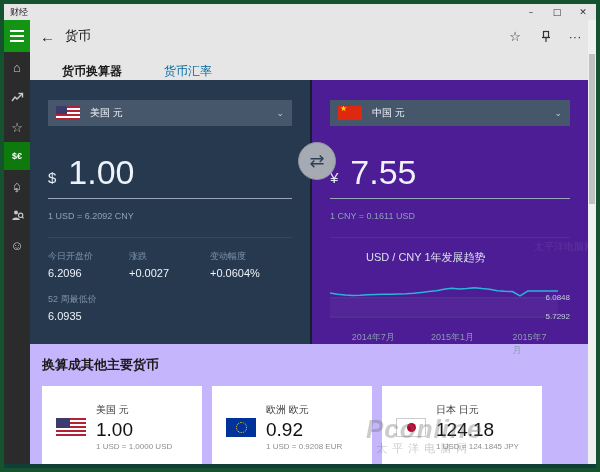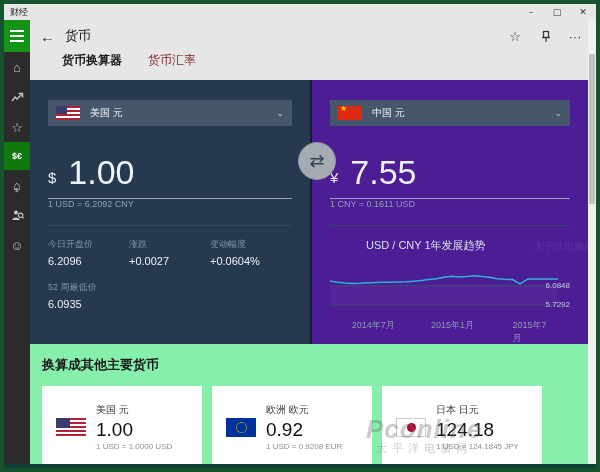--- a/index.html
+++ b/index.html
@@ -26,58 +26,58 @@
   .main { position:absolute; top:16px; left:26px; right:8px; bottom:4px; background:#e6e6e6; }
   .header { height:32px; display:flex; align-items:center; }
   .back-btn { border:none; background:transparent; font-size:15px; color:#222; margin:0 10px 0 10px; cursor:pointer; line-height:1; }
   .page-title { font-size:13px; color:#1a1a1a; }
   .header-actions { margin-left:auto; display:flex; align-items:center; gap:4px; }
   .hdr-icon-btn { border:none; background:transparent; width:26px; height:24px; color:#333; font-size:13px; cursor:pointer; display:flex; align-items:center; justify-content:center; }
   .search-box { position:relative; width:168px; height:24px; margin-right:6px; }
   .search-box input { width:100%; height:100%; border:1px solid #a6a6a6; background:#fff; font-size:10px; padding:0 24px 0 8px; color:#333; font-family:"Liberation Sans",sans-serif; }
   .search-box input::placeholder { color:#8f8f8f; }
   .search-btn { position:absolute; right:2px; top:2px; width:20px; height:20px; border:none; background:transparent; cursor:pointer; }
-  .tabs { height:28px; display:flex; align-items:flex-start; padding-left:32px; gap:26px; }
-  .tab { font-size:12px; color:#7f1d1d; cursor:pointer; }
+  .tabs { height:28px; display:flex; align-items:flex-end; padding-left:32px; gap:42px; }
+  .tab { font-size:12px; color:#0369a1; cursor:pointer; }
   .tab.active { color:#1a1a1a; font-weight:bold; }
 
   
   .converter { position:relative; height:264px; display:flex; background:#131f2e; }
   .panel { height:100%; padding:0 18px; }
   .panel.from { width:280px; background:#26394f; margin-right:2px; }
   .panel.to { flex:1; background:#4c1d95; }
   .dropdown { margin-top:20px; height:26px; background:#46576b; display:flex; align-items:center; padding:0 8px; cursor:pointer; }
   .dropdown .flag { margin-right:10px; }
   .dropdown .cur-name { font-size:10px; color:#f2f5f9; }
   .dropdown .chev { margin-left:auto; font-size:9px; color:#c4cdd8; }
   .amount { margin-top:28px; border-bottom:1px solid #97a5b6; padding-bottom:8px; display:flex; align-items:flex-end; cursor:text; }
   .amount .sym { font-size:15px; color:#e8eef5; margin-right:12px; padding-bottom:4px; }
   .amount .val { font-size:34px; font-weight:300; color:#eef3f9; line-height:36px; }
-  .rate-caption { margin-top:0; font-size:9px; color:#8da0b5; }
+  .rate-caption { margin-top:12px; font-size:9px; color:#8da0b5; }
   .sub-section { margin-top:16px; border-top:1px solid #35485e; padding-top:12px; }
 
   
   .stats-row { display:flex; margin-bottom:14px; }
   .stat { width:81px; }
   .stat .s-label { font-size:9px; color:#7e93aa; }
   .stat .s-value { font-size:11px; color:#eef3f8; margin-top:4px; }
 
   
   .chart-title { font-size:11px; color:#d8e0ea;margin-left:36px; }
   .chart-wrap { position:relative; margin-top:10px; height:52px; }
   .chart-svg { position:absolute; left:0; top:0; }
   .grid-label { position:absolute; right:0; font-size:8px; color:#c2cedb; }
   .xticks { position:relative; height:14px; margin-top:4px; }
   .xtick { position:absolute; font-size:9px; color:#8a9cb1; transform:translateX(-50%); }
 
   
   .swap-btn { position:absolute; left:268px; top:62px; width:38px; height:38px; border-radius:50%; background:#a6abb3; border:1px solid #8d939c; color:#2e4257; font-size:18px; line-height:36px; text-align:center; cursor:pointer; z-index:6; font-family:"DejaVu Sans",sans-serif; }
 
   
-  .others { height:128px; background:#86efac; padding:12px 0 0 12px; }
+  .others { height:128px; background:#c4b5fd; padding:12px 0 0 12px; }
   .others h2 { font-size:13px; color:#1a1a1a; font-weight:bold; }
   .cards { display:flex; gap:10px; margin-top:12px; }
   .card { width:160px; height:82px; background:#fff; display:flex; align-items:center; cursor:pointer; }
   .card .flag { margin:0 10px 0 14px; flex-shrink:0; }
   .card .c-name { font-size:10px; color:#3a3a3a; }
   .card .c-value { font-size:19px; color:#111; font-weight:300; margin:2px 0 1px; }
   .card .c-rate { font-size:8px; color:#8e8e8e; }
 
   
   .flag { display:inline-block; position:relative; overflow:hidden; }

